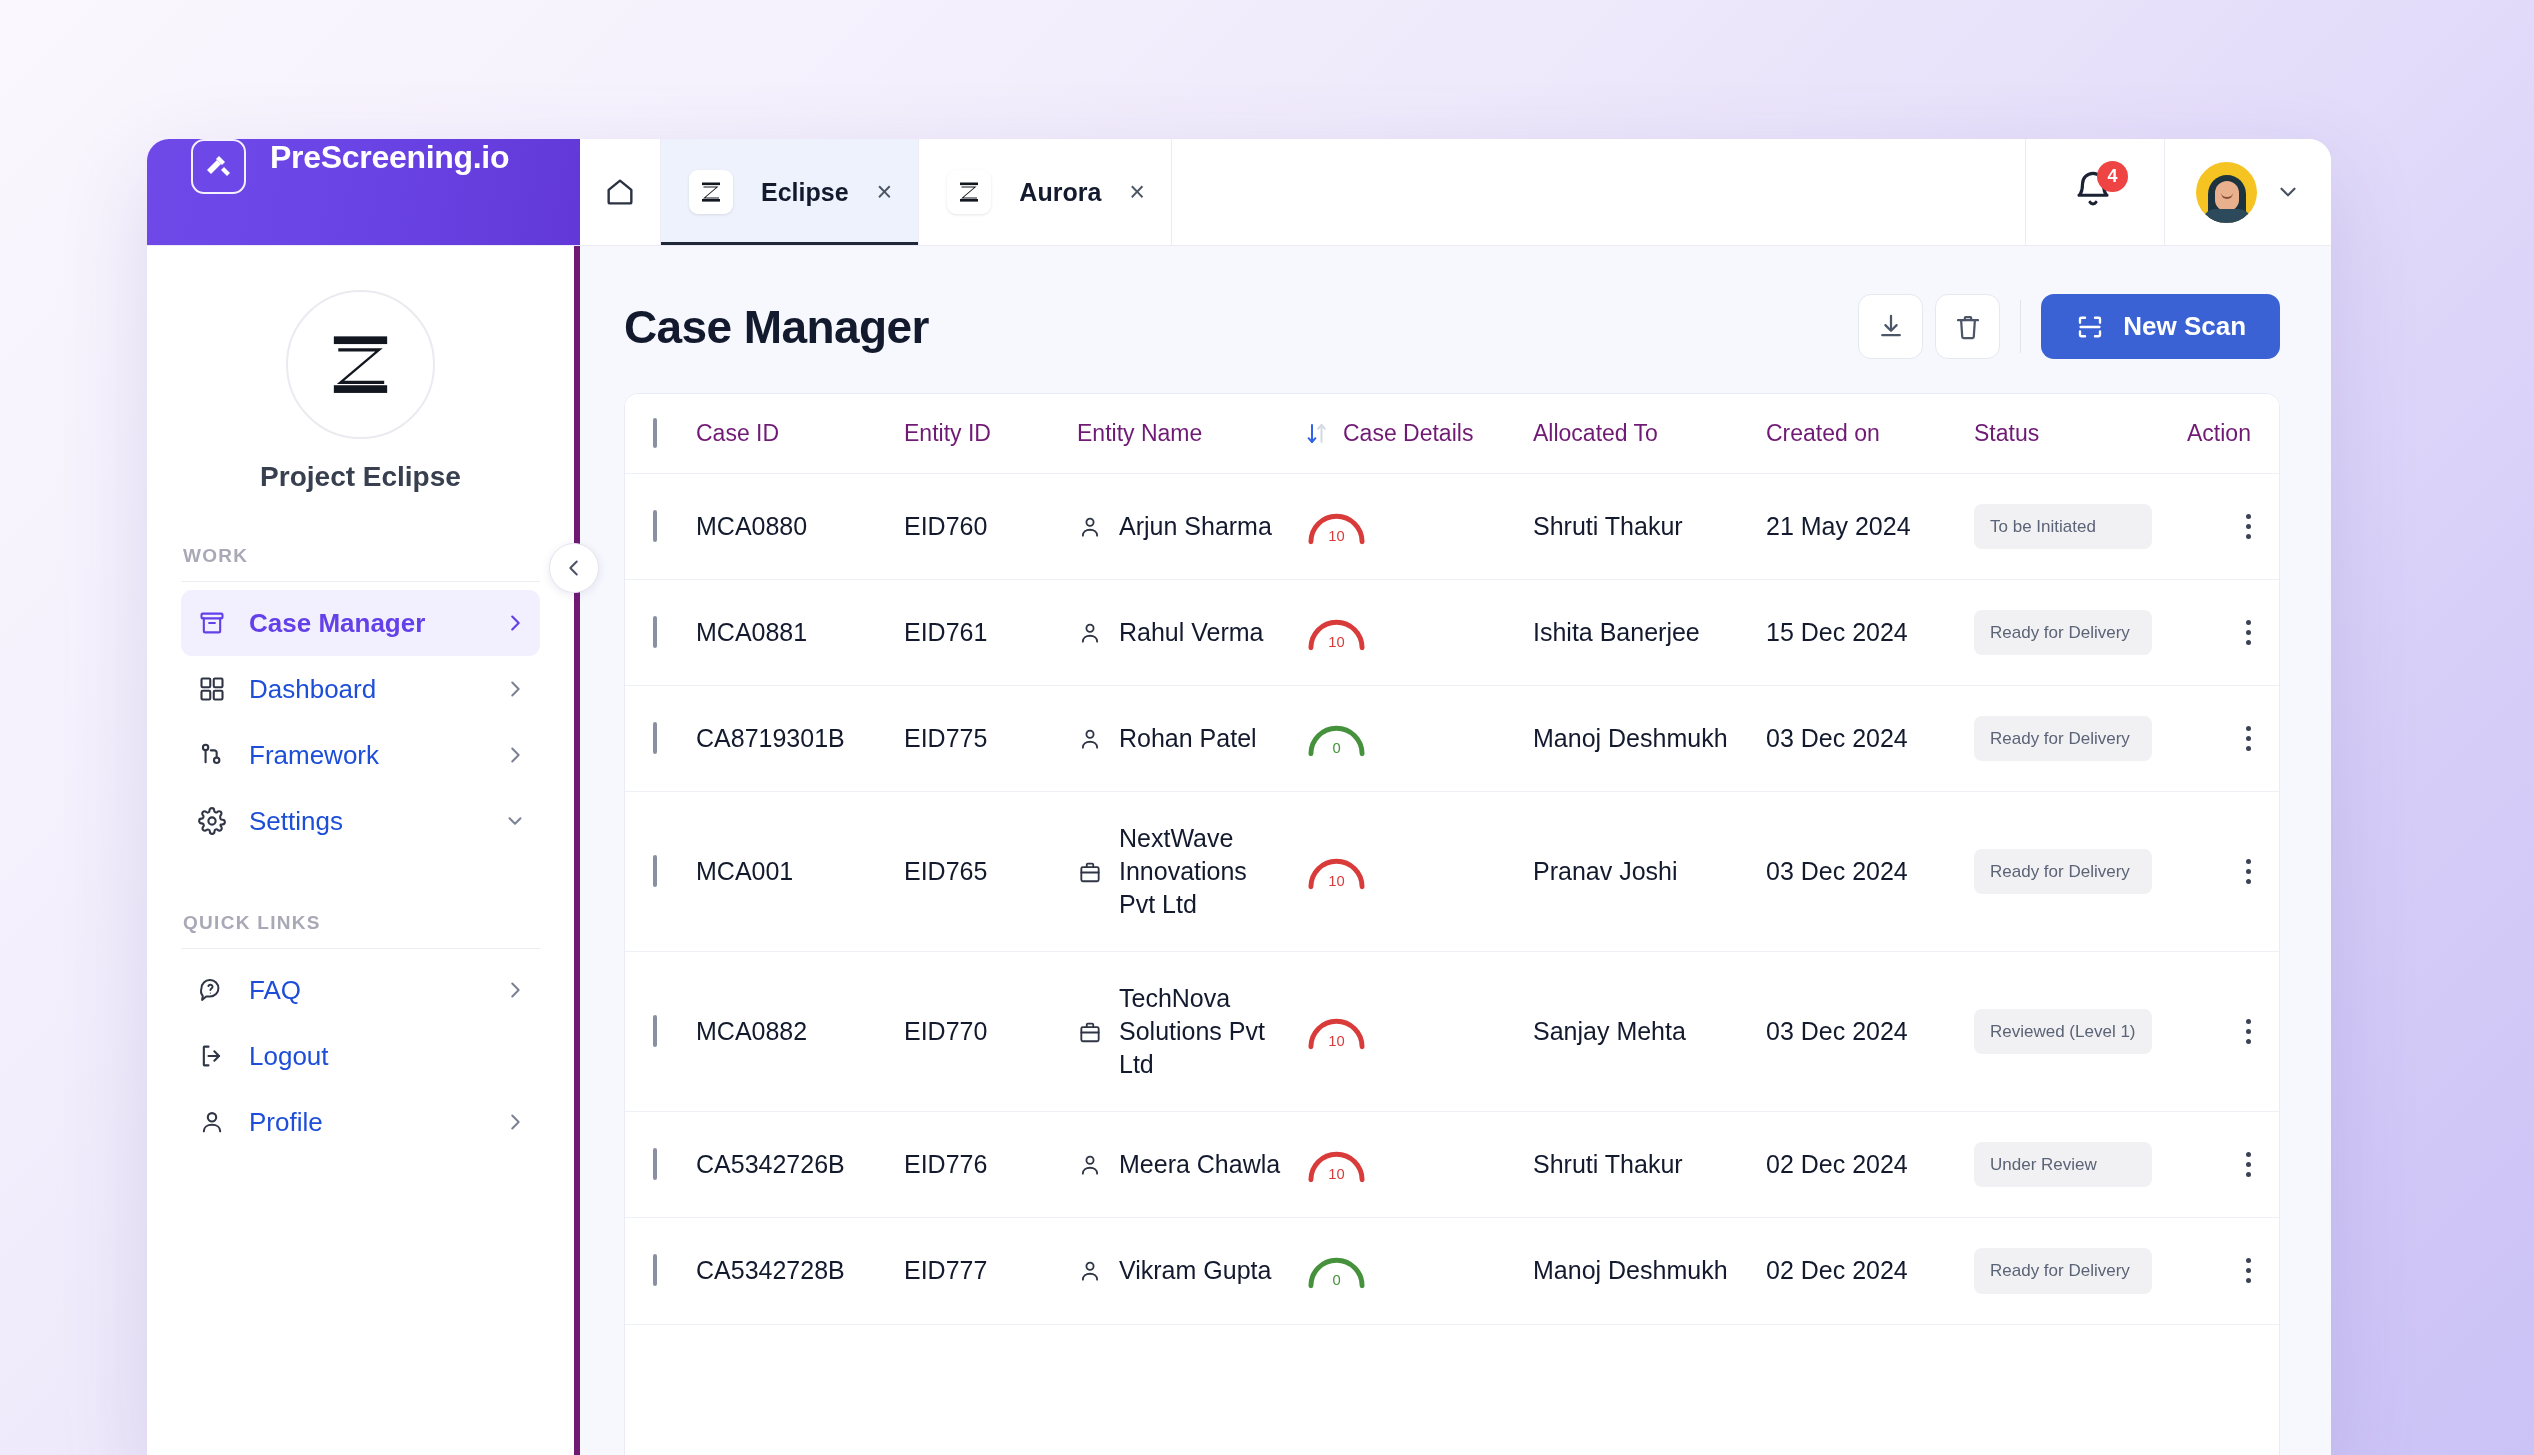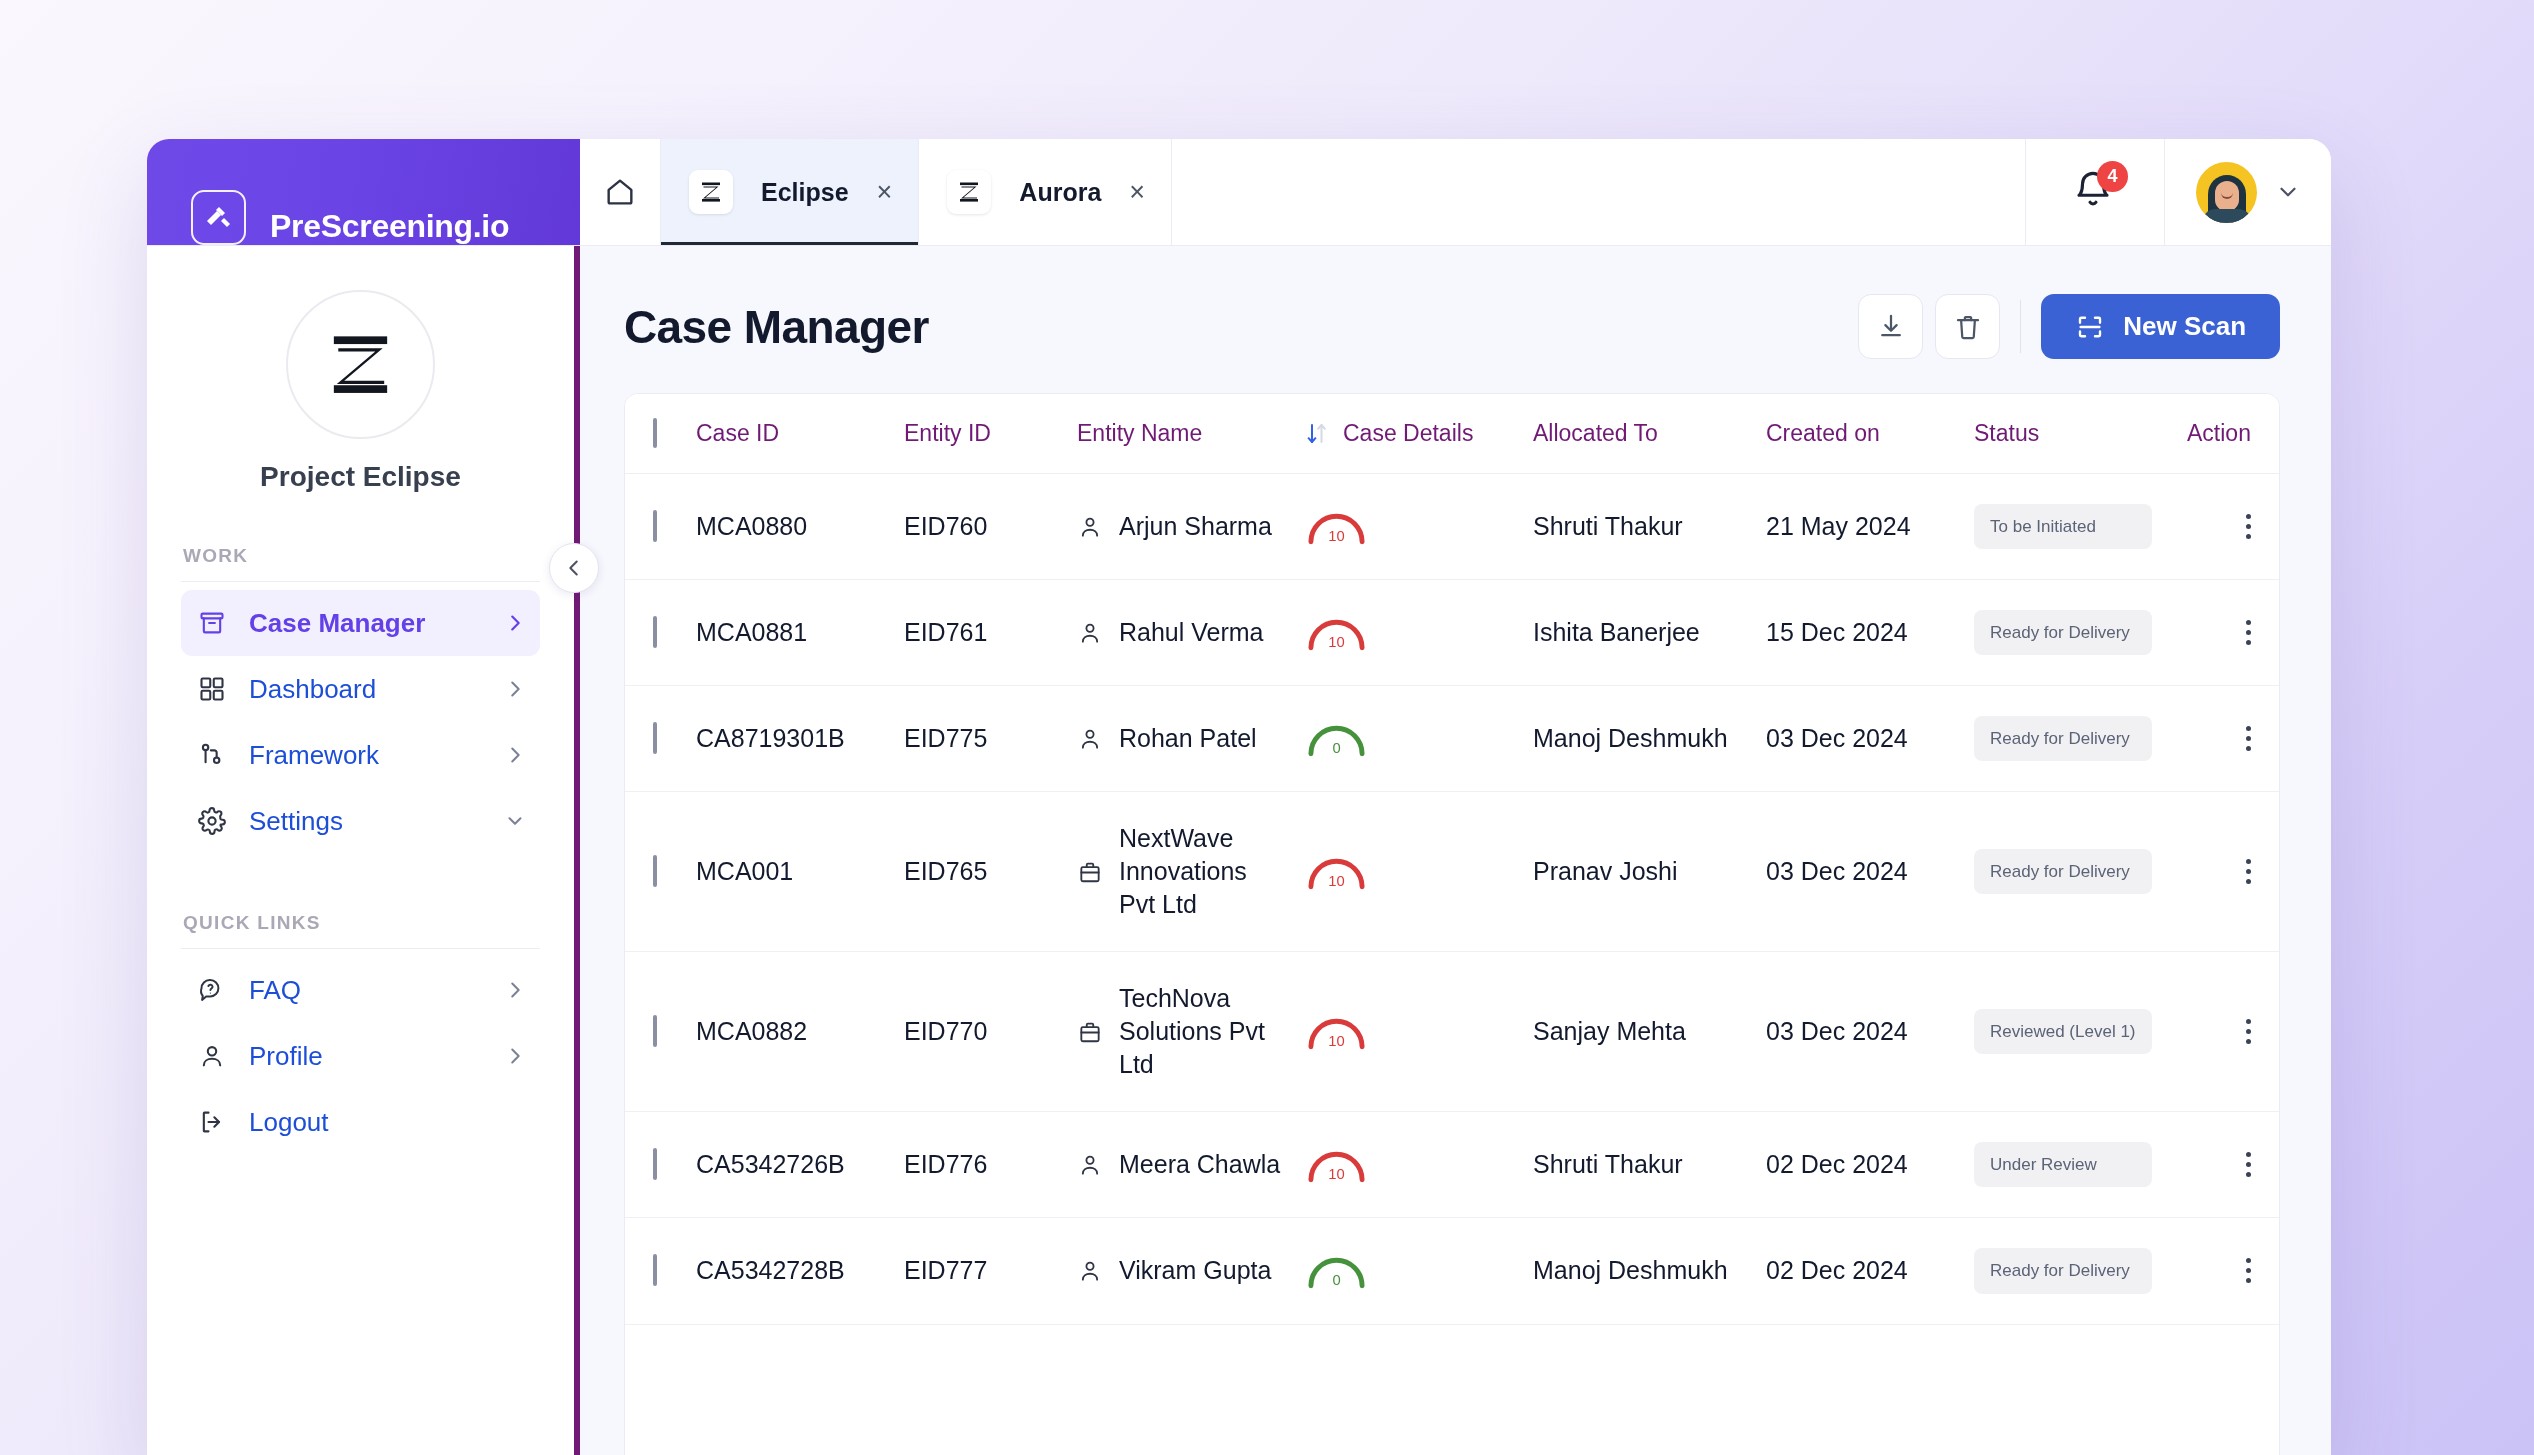--- a/index.html
+++ b/index.html
@@ -45,21 +45,21 @@
     flex: 0 0 auto;
     background: #ffffff;
     border-bottom: 1px solid #eceaf5;
   }
 
   .brand {
     width: 433px;
     flex: 0 0 433px;
     background: linear-gradient(100deg, #6f49e8 0%, #6b44e6 45%, #6239d8 100%);
     display: flex;
-    align-items: flex-end;
+    align-items: flex-start;
     gap: 24px;
     padding-left: 44px;
   }
 
   .brand-logo {
     width: 55px;
     height: 55px;
     border: 2.5px solid rgba(255,255,255,0.92);
     border-radius: 13px;
     display: flex;
@@ -586,41 +586,41 @@
           <span class="nav-caret">
             <svg width="22" height="22" viewBox="0 0 24 24" fill="none" stroke="#7b8194" stroke-width="2.2" stroke-linecap="round" stroke-linejoin="round">
                 <path d="M9 5l7 7-7 7"></path>
               </svg>
           </span>
         </div>
 
         <div class="nav-item">
           <span class="nav-ic">
             <svg width="28" height="28" viewBox="0 0 24 24" fill="none" stroke="#2f3545" stroke-width="1.8" stroke-linecap="round" stroke-linejoin="round">
+              <path d="M9 4H5.5a.5.5 0 0 0-.5.5v15a.5.5 0 0 0 .5.5H9"></path>
+              <path d="M14 8l4 4-4 4"></path>
+              <path d="M18 12H9"></path>
+            </svg>
+          </span>
+          <span class="nav-label">Logout</span>
+        </div>
+
+        <div class="nav-item">
+          <span class="nav-ic">
+            <svg width="28" height="28" viewBox="0 0 24 24" fill="none" stroke="#2f3545" stroke-width="1.8" stroke-linecap="round" stroke-linejoin="round">
               <circle cx="12" cy="8" r="3.6"></circle>
               <path d="M5 20c0-3.6 3.1-5.6 7-5.6s7 2 7 5.6"></path>
             </svg>
           </span>
           <span class="nav-label">Profile</span>
           <span class="nav-caret">
             <svg width="22" height="22" viewBox="0 0 24 24" fill="none" stroke="#7b8194" stroke-width="2.2" stroke-linecap="round" stroke-linejoin="round">
                 <path d="M9 5l7 7-7 7"></path>
               </svg>
           </span>
-        </div>
-
-        <div class="nav-item">
-          <span class="nav-ic">
-            <svg width="28" height="28" viewBox="0 0 24 24" fill="none" stroke="#2f3545" stroke-width="1.8" stroke-linecap="round" stroke-linejoin="round">
-              <path d="M9 4H5.5a.5.5 0 0 0-.5.5v15a.5.5 0 0 0 .5.5H9"></path>
-              <path d="M14 8l4 4-4 4"></path>
-              <path d="M18 12H9"></path>
-            </svg>
-          </span>
-          <span class="nav-label">Logout</span>
         </div>
       </div>
     </aside>
 
     <main class="main">
 
       <div class="main-head">
         <h1 class="page-title">Case Manager</h1>
 
         <div class="actions">

